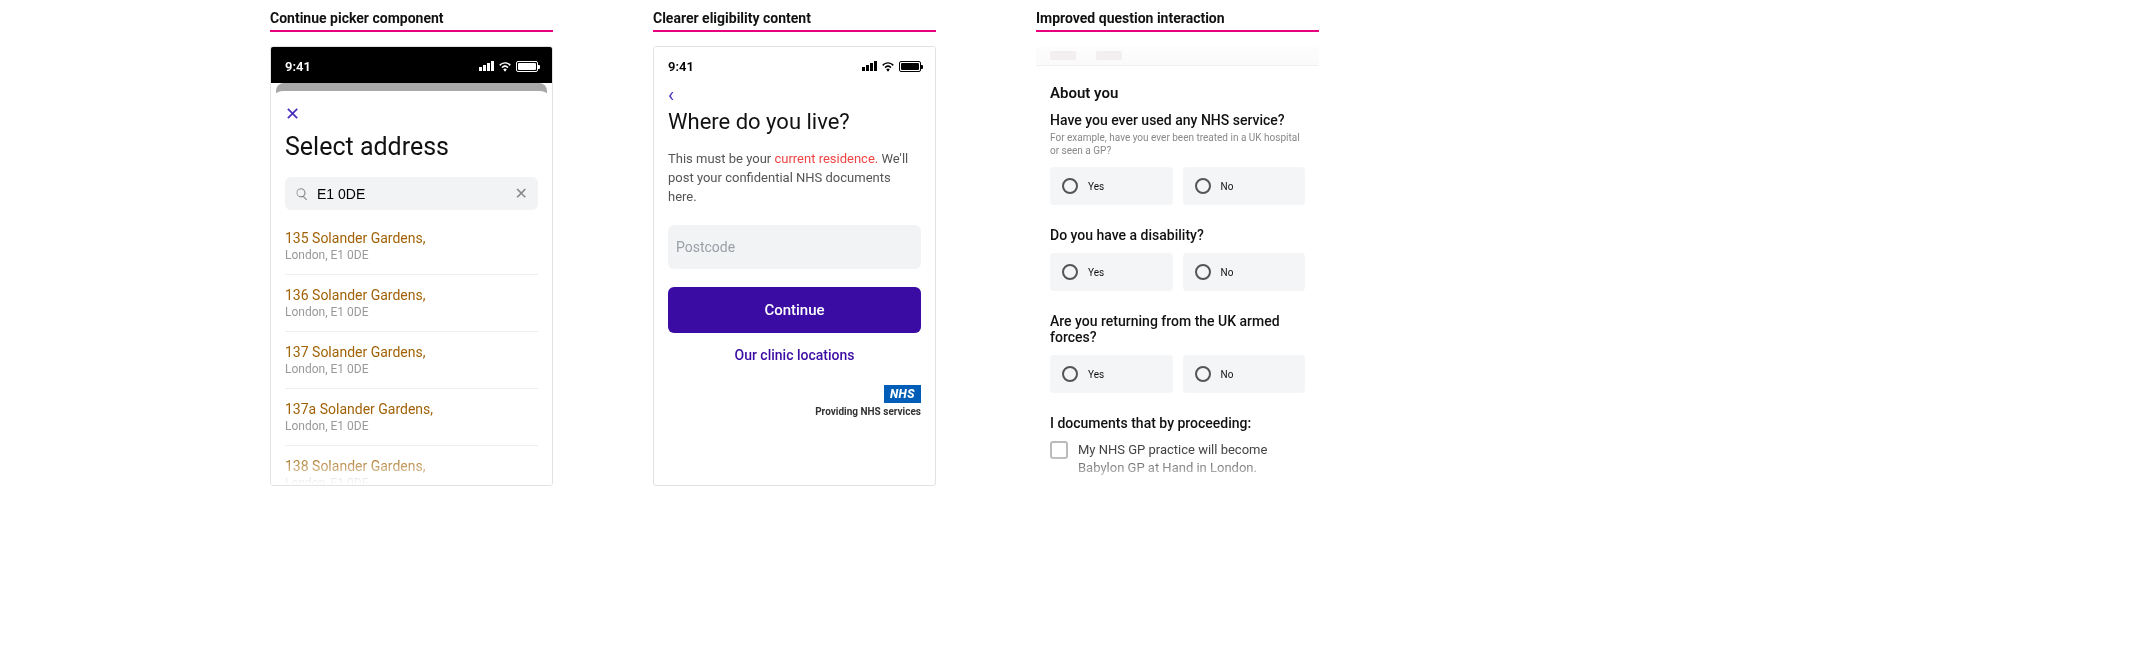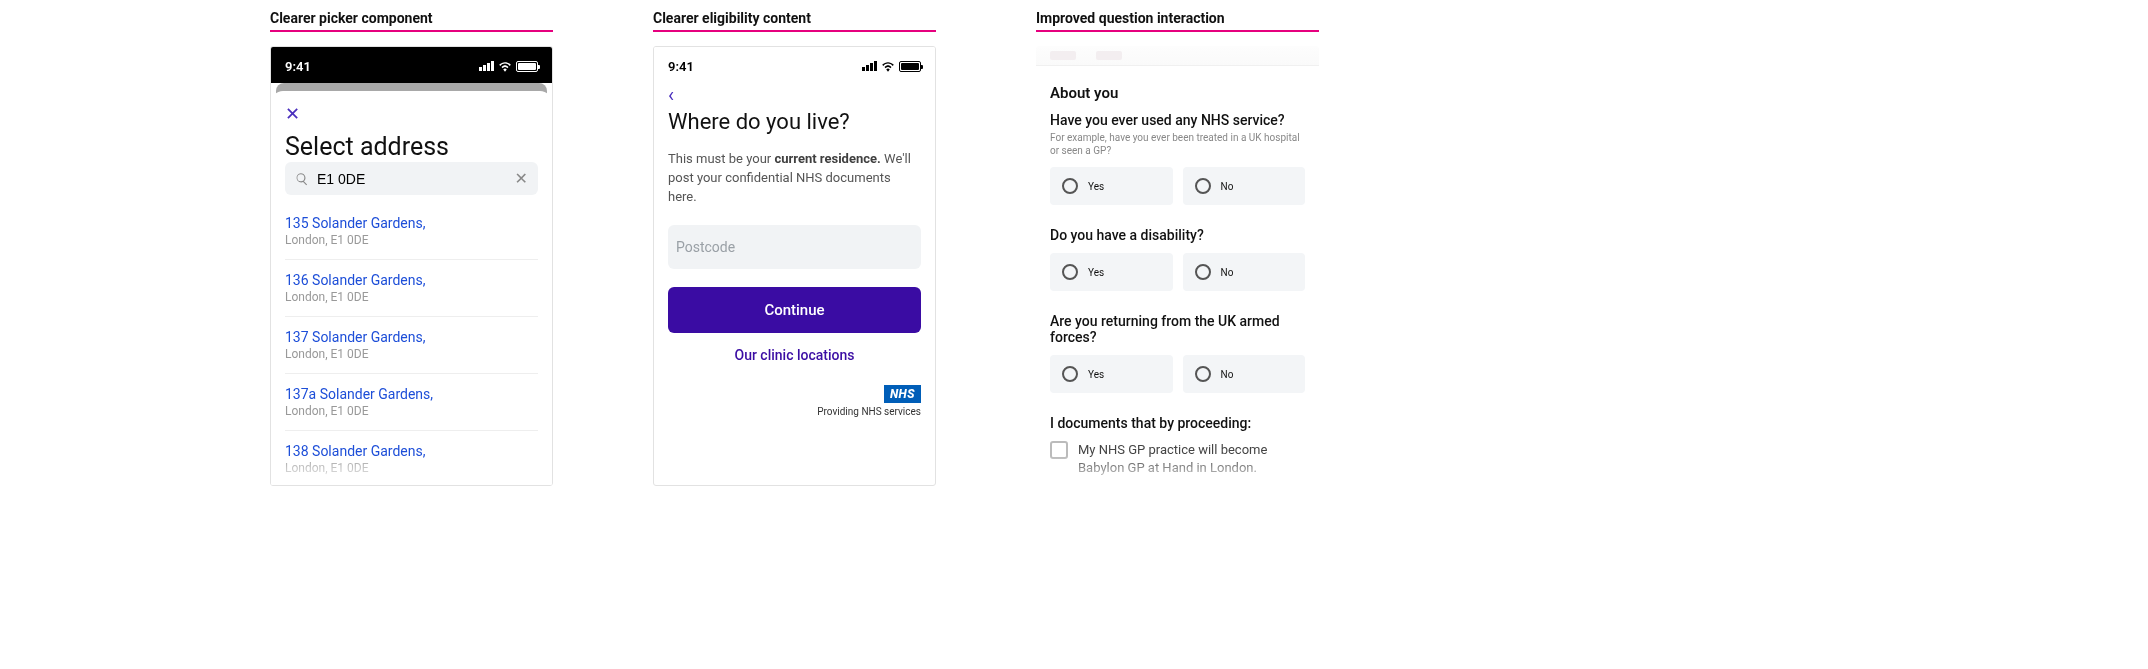--- a/index.html
+++ b/index.html
@@ -62,57 +62,57 @@
     border-radius: 8px 8px 0 0;
   }
   .sheet {
     background: #fff;
     border-radius: 12px 12px 0 0;
     margin-top: -4px;
     padding: 10px 14px 0 14px;
     height: 100%;
   }
   .close-x { color:#4a2fbd; font-size:18px; cursor:pointer; display:inline-block; padding:2px 0 8px 0;}
-  .h1 { font-size: 25px; font-weight: 400; color:#111; margin-bottom:1px;}
+  .h1 { font-size: 25px; font-weight: 400; color:#111; margin-bottom:16px;}
   .search-wrap {
     background:#f1f3f5;
     border-radius:6px;
     display:flex;
     align-items:center;
     padding:7px 10px;
     gap:8px;
   }
   .search-wrap input {
     border:none; background:transparent; flex:1; font-size:14px; outline:none; color:#000000;
   }
   .search-ic { color:#888; }
   .clear-ic { color:#888; cursor:pointer;}
   .addr-list { margin-top:8px; }
   .addr-item { padding:12px 0; border-bottom:1px solid #eee; cursor:pointer;}
   .addr-item:first-child { border-top: none; }
-  .addr-line1 { font-size:14px; color:#1d4ed8; }
+  .addr-line1 { font-size:14px; color:#a16207; }
   .addr-line2 { font-size:12px; color:#999; margin-top:2px;}
   
   .screen2 { padding: 0 14px; }
   .back-chev { color:#4a2fbd; font-size:20px; padding:6px 0 2px 0; cursor:pointer; display:inline-block;}
   .h1b { font-size:22px; font-weight:400; margin:0 0 16px 0;}
   .body-text { font-size:13px; color:#555; line-height:1.45; margin-bottom:18px;}
-  .body-text b { color:#404040; font-weight:700;}
+  .body-text b { color:#ef4444; font-weight:400;}
   .input-box { background:#f1f3f5; border-radius:6px; padding:14px 8px; font-size:14px; color:#9aa0a6; cursor:text; margin-bottom:18px;}
   .primary-btn {
     background:#3a0ca3; color:#fff; text-align:center; padding:14px 0; border-radius:6px;
     font-size:15px; font-weight:500; cursor:pointer; margin-bottom:14px;
   }
   .link { text-align:center; color:#3a0ca3; font-size:14px; font-weight:500; cursor:pointer;}
   .nhs-block { text-align:right; margin-top:20px; padding-right:0px;}
   .nhs-logo {
     display:inline-block; background:#005eb8; color:#fff; font-weight:800; font-style:italic;
     font-size:12px; padding:2px 6px; letter-spacing:0.5px;
   }
-  .nhs-tag { font-size:10px; color:#333; font-weight:400; margin-top:3px;}
+  .nhs-tag { font-size:10px; color:#333; font-weight:700; margin-top:3px;}
   
   .screen3 { padding: 0 14px; }
   .header-blur {
     height:20px;
     background: linear-gradient(#fdfdfd, #fafafa);
     border-bottom:1px solid #f0f0f0;
     margin: 0 -14px 18px -14px;
     position:relative;
   }
   .header-blur::before, .header-blur::after {
@@ -141,21 +141,21 @@
     pointer-events:none;
   }
   .tiny-fade { font-size:10px; color:#ddd; padding-top:2px;}
 </style>
 </head>
 <body>
 
 <div class="cols">
 
   <div class="col">
-    <div class="col-title">Clearer picker component</div>
+    <div class="col-title">Continue picker component</div>
     <div class="phone">
       <div class="statusbar dark">
         <span>9:41</span>
         <div class="status-icons">
           <span class="bars">
               <span></span>
               <span></span>
               <span></span>
               <span></span>
             </span>

